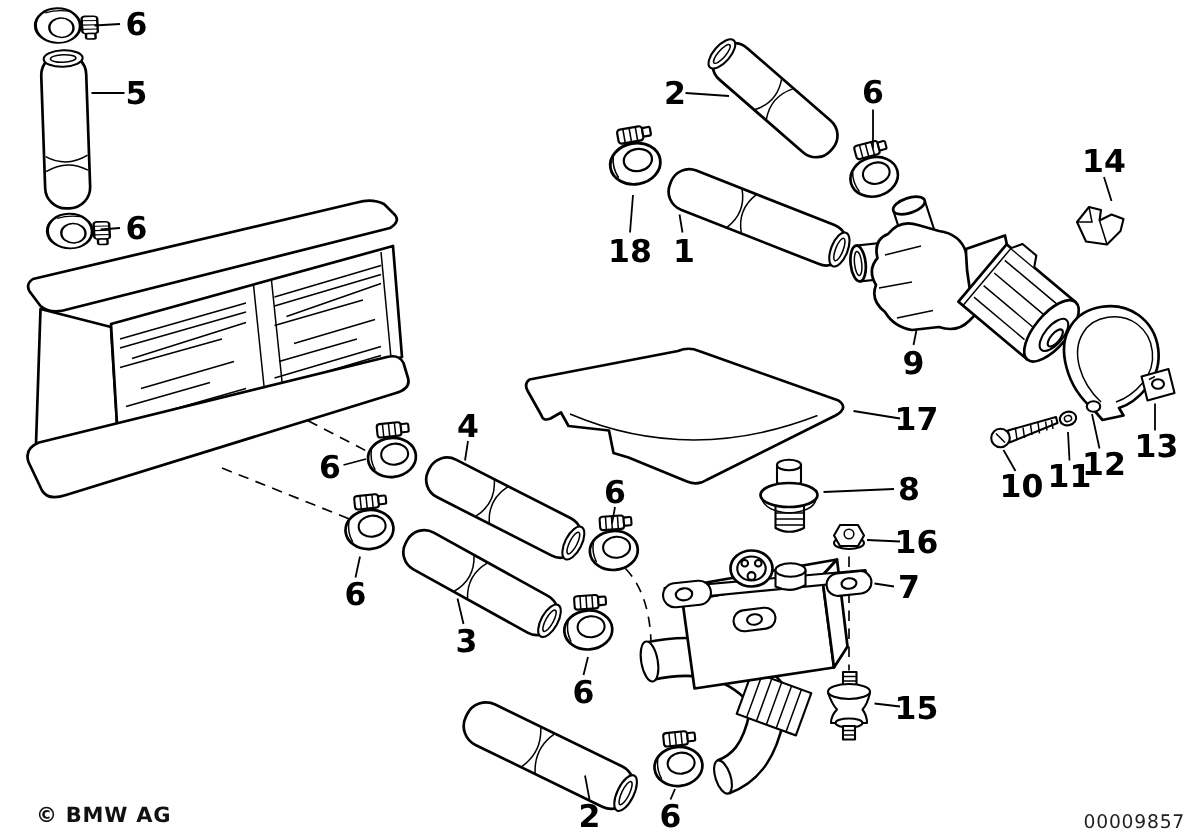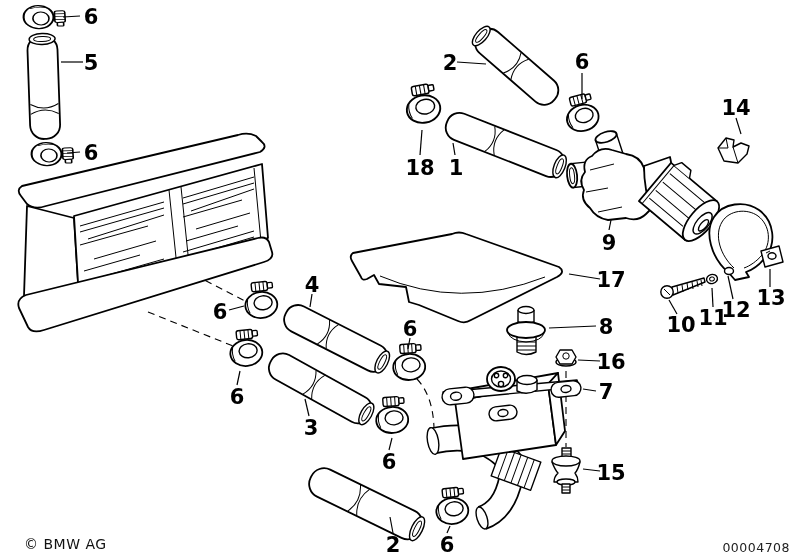--- a/index.html
+++ b/index.html
@@ -12,21 +12,21 @@
   .thin{fill:none;stroke:#000;stroke-width:1;}
   .fin {fill:none;stroke:#000;stroke-width:1;}
   .tubeA-o{fill:none;stroke:#000;stroke-width:27;}
   .tubeA-i{fill:none;stroke:#fff;stroke-width:23.5;}
   .tubeB-o{fill:none;stroke:#000;stroke-width:25;}
   .tubeB-i{fill:none;stroke:#fff;stroke-width:21.5;}
   .dash{fill:none;stroke:#000;stroke-width:1.1;stroke-dasharray:7 5;}
   .leader{fill:none;stroke:#000;stroke-width:1.2;}
   .callout{font-family:"DejaVu Sans","Liberation Sans",sans-serif;
            font-size:21px;font-weight:bold;fill:#000;text-anchor:middle;}
-  .footer-left{position:absolute;left:24px;top:536px;font-size:14px;font-weight:normal;
+  .footer-left{position:absolute;left:24px;top:536px;font-size:14px;font-weight:bold;
                color:#111;letter-spacing:0.5px;}
   .footer-right{position:absolute;right:9px;top:540px;font-size:12.5px;color:#222;
                 letter-spacing:0.5px;}
 </style>
 </head>
 <body>
 
 <div class="stage" style="background: rgb(255, 255, 255);">
   <svg width="799" height="559" viewBox="0 0 799 559">
 
@@ -283,14 +283,14 @@
         <polyline points="389,450 392,438" class="leader"></polyline>
         <text x="389" y="468.5" class="callout">6</text>
         <polyline points="393,533 390,517" class="leader"></polyline>
         <text x="393" y="551.5" class="callout">2</text>
         <polyline points="447,533 450,526" class="leader"></polyline>
         <text x="447" y="551.5" class="callout">6</text>
       </g>
   </svg>
 
   <div class="footer-left">© BMW AG</div>
-  <div class="footer-right">00004708</div>
+  <div class="footer-right">00009857</div>
 </div>
 
 </body></html>

